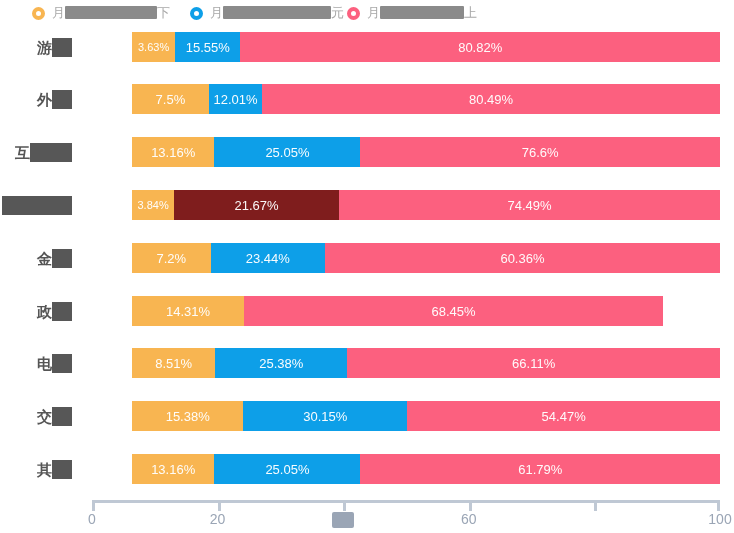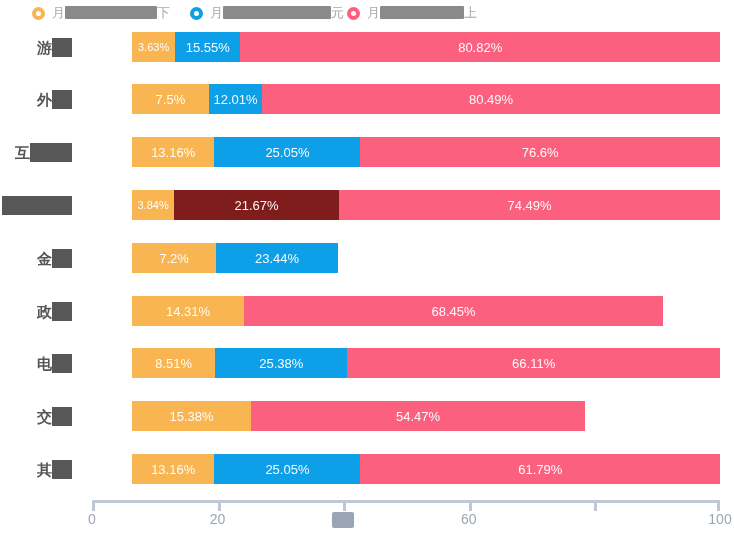--- a/index.html
+++ b/index.html
@@ -249,20 +249,23 @@
         <span class="txt">金</span>
         <span class="redact" style="width: 20px;"></span>
       </div>
       <div class="bar-track">
         <div class="seg s0" style="width: 84px; background: rgb(248, 181, 81);">
           <span class="v">7.2%</span>
         </div>
         <div class="seg s1" style="width: 122px; background: rgb(13, 159, 232);">
           <span class="v">23.44%</span>
         </div>
+        <div class="seg s2" style="width: 422px; background: rgb(252, 96, 127);">
+          <span class="v">60.36%</span>
+        </div>
       </div>
     </div>
     <div class="row" style="top: 268px;">
       <div class="cat-label" style="top: 4px;">
         <span class="txt">政</span>
         <span class="redact" style="width: 20px;"></span>
       </div>
       <div class="bar-track">
         <div class="seg s0" style="width: 112px; background: rgb(248, 181, 81);">
           <span class="v">14.31%</span>
@@ -290,20 +293,23 @@
       </div>
     </div>
     <div class="row" style="top: 373px;">
       <div class="cat-label" style="top: 4px;">
         <span class="txt">交</span>
         <span class="redact" style="width: 20px;"></span>
       </div>
       <div class="bar-track">
         <div class="seg s0" style="width: 119px; background: rgb(248, 181, 81);">
           <span class="v">15.38%</span>
+        </div>
+        <div class="seg s1" style="width: 175px; background: rgb(13, 159, 232);">
+          <span class="v">30.15%</span>
         </div>
         <div class="seg s2" style="width: 334px; background: rgb(252, 96, 127);">
           <span class="v">54.47%</span>
         </div>
       </div>
     </div>
     <div class="row" style="top: 426px;">
       <div class="cat-label" style="top: 4px;">
         <span class="txt">其</span>
         <span class="redact" style="width: 20px;"></span>

